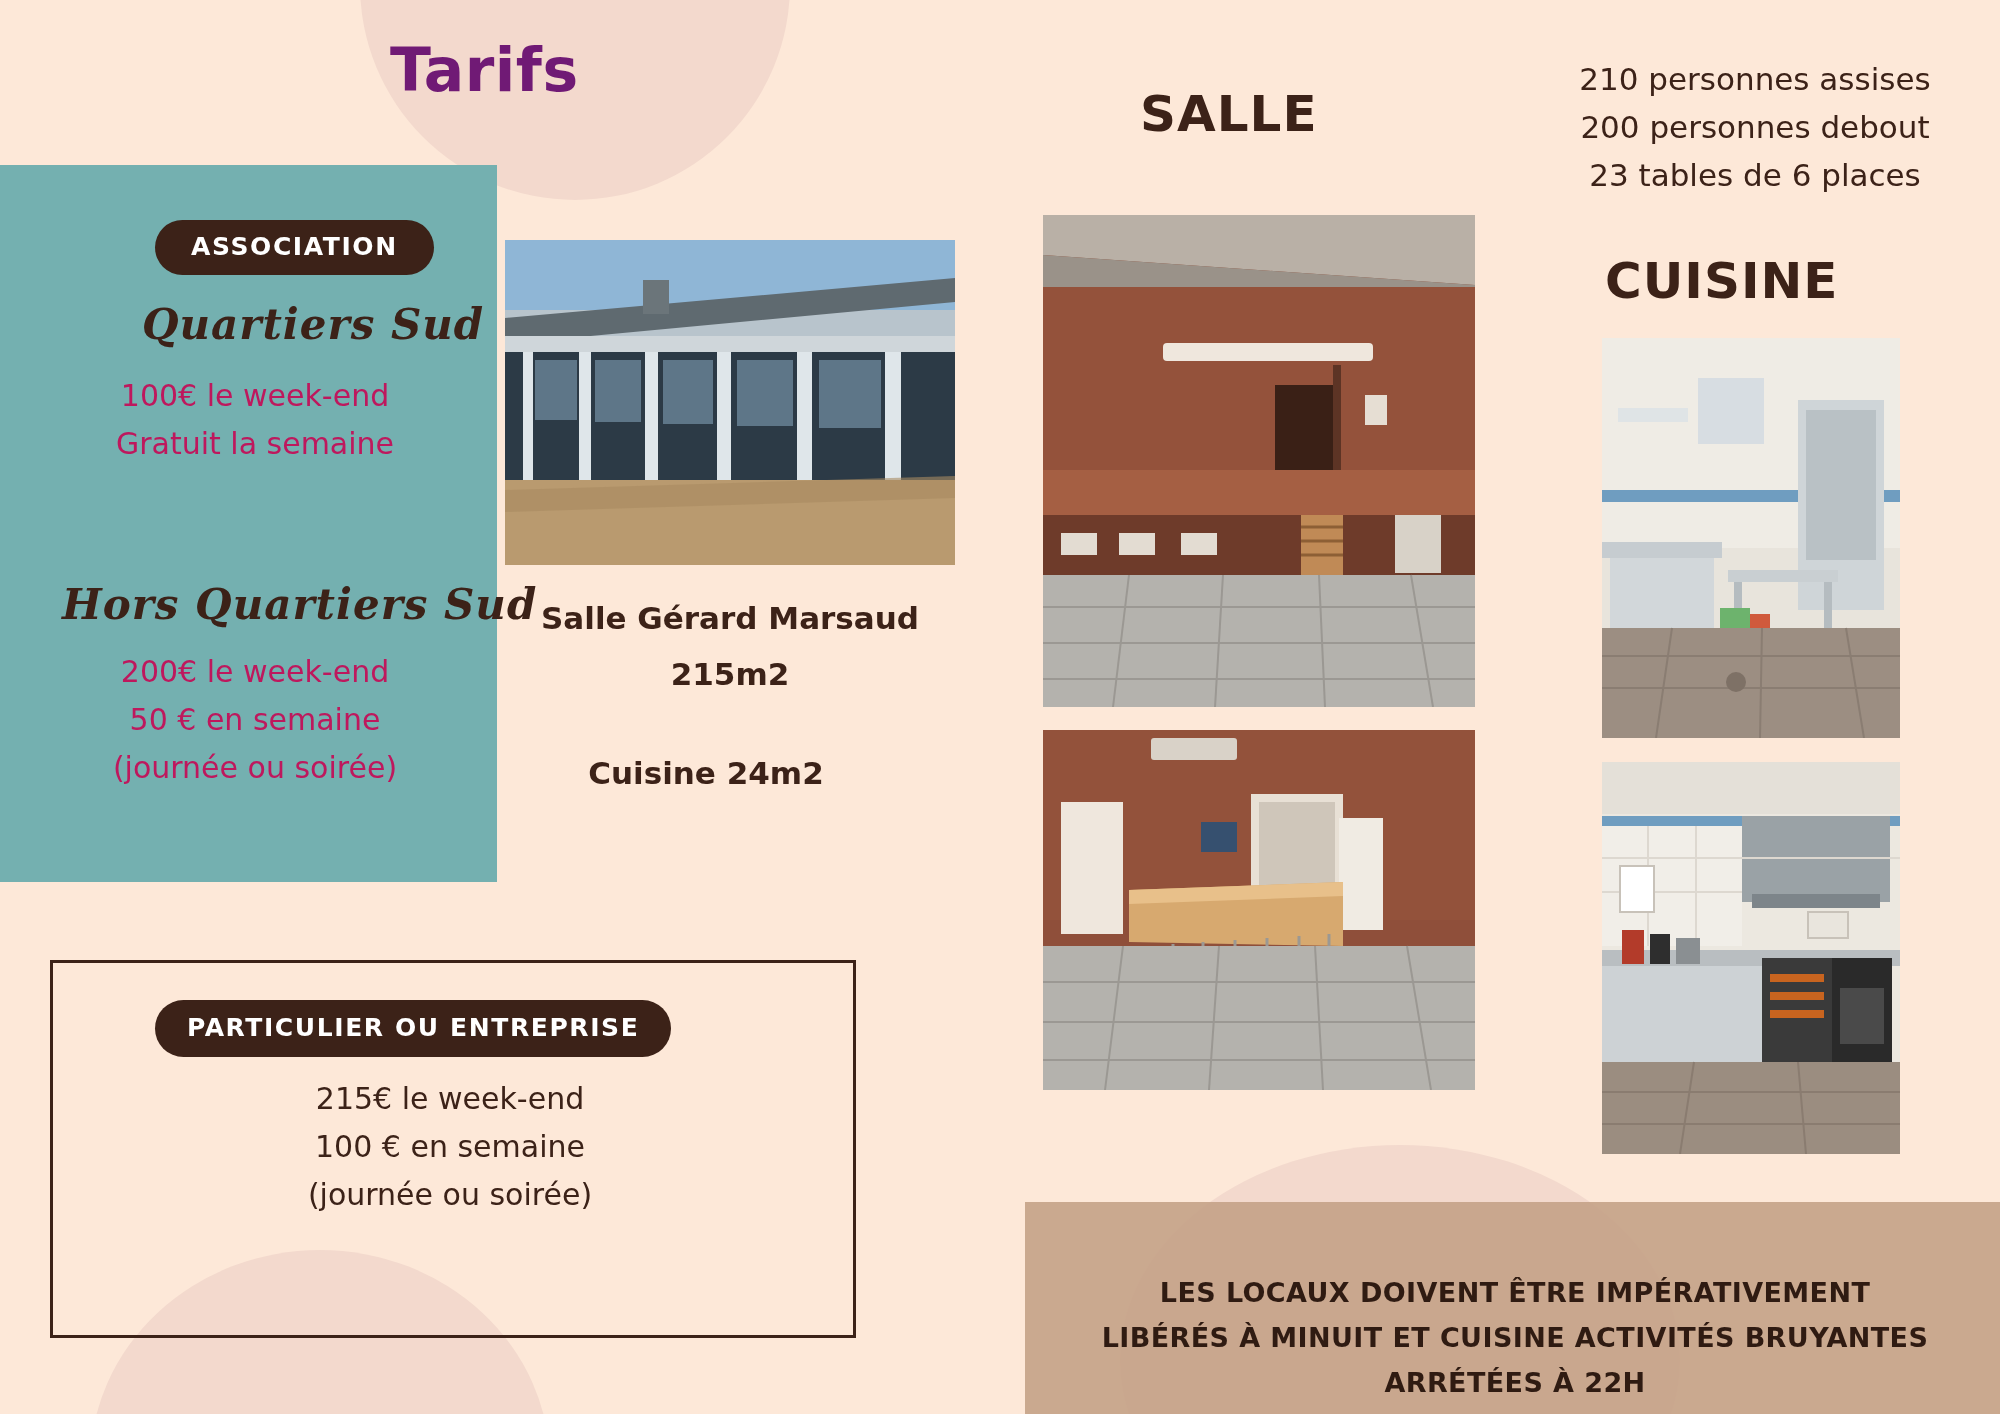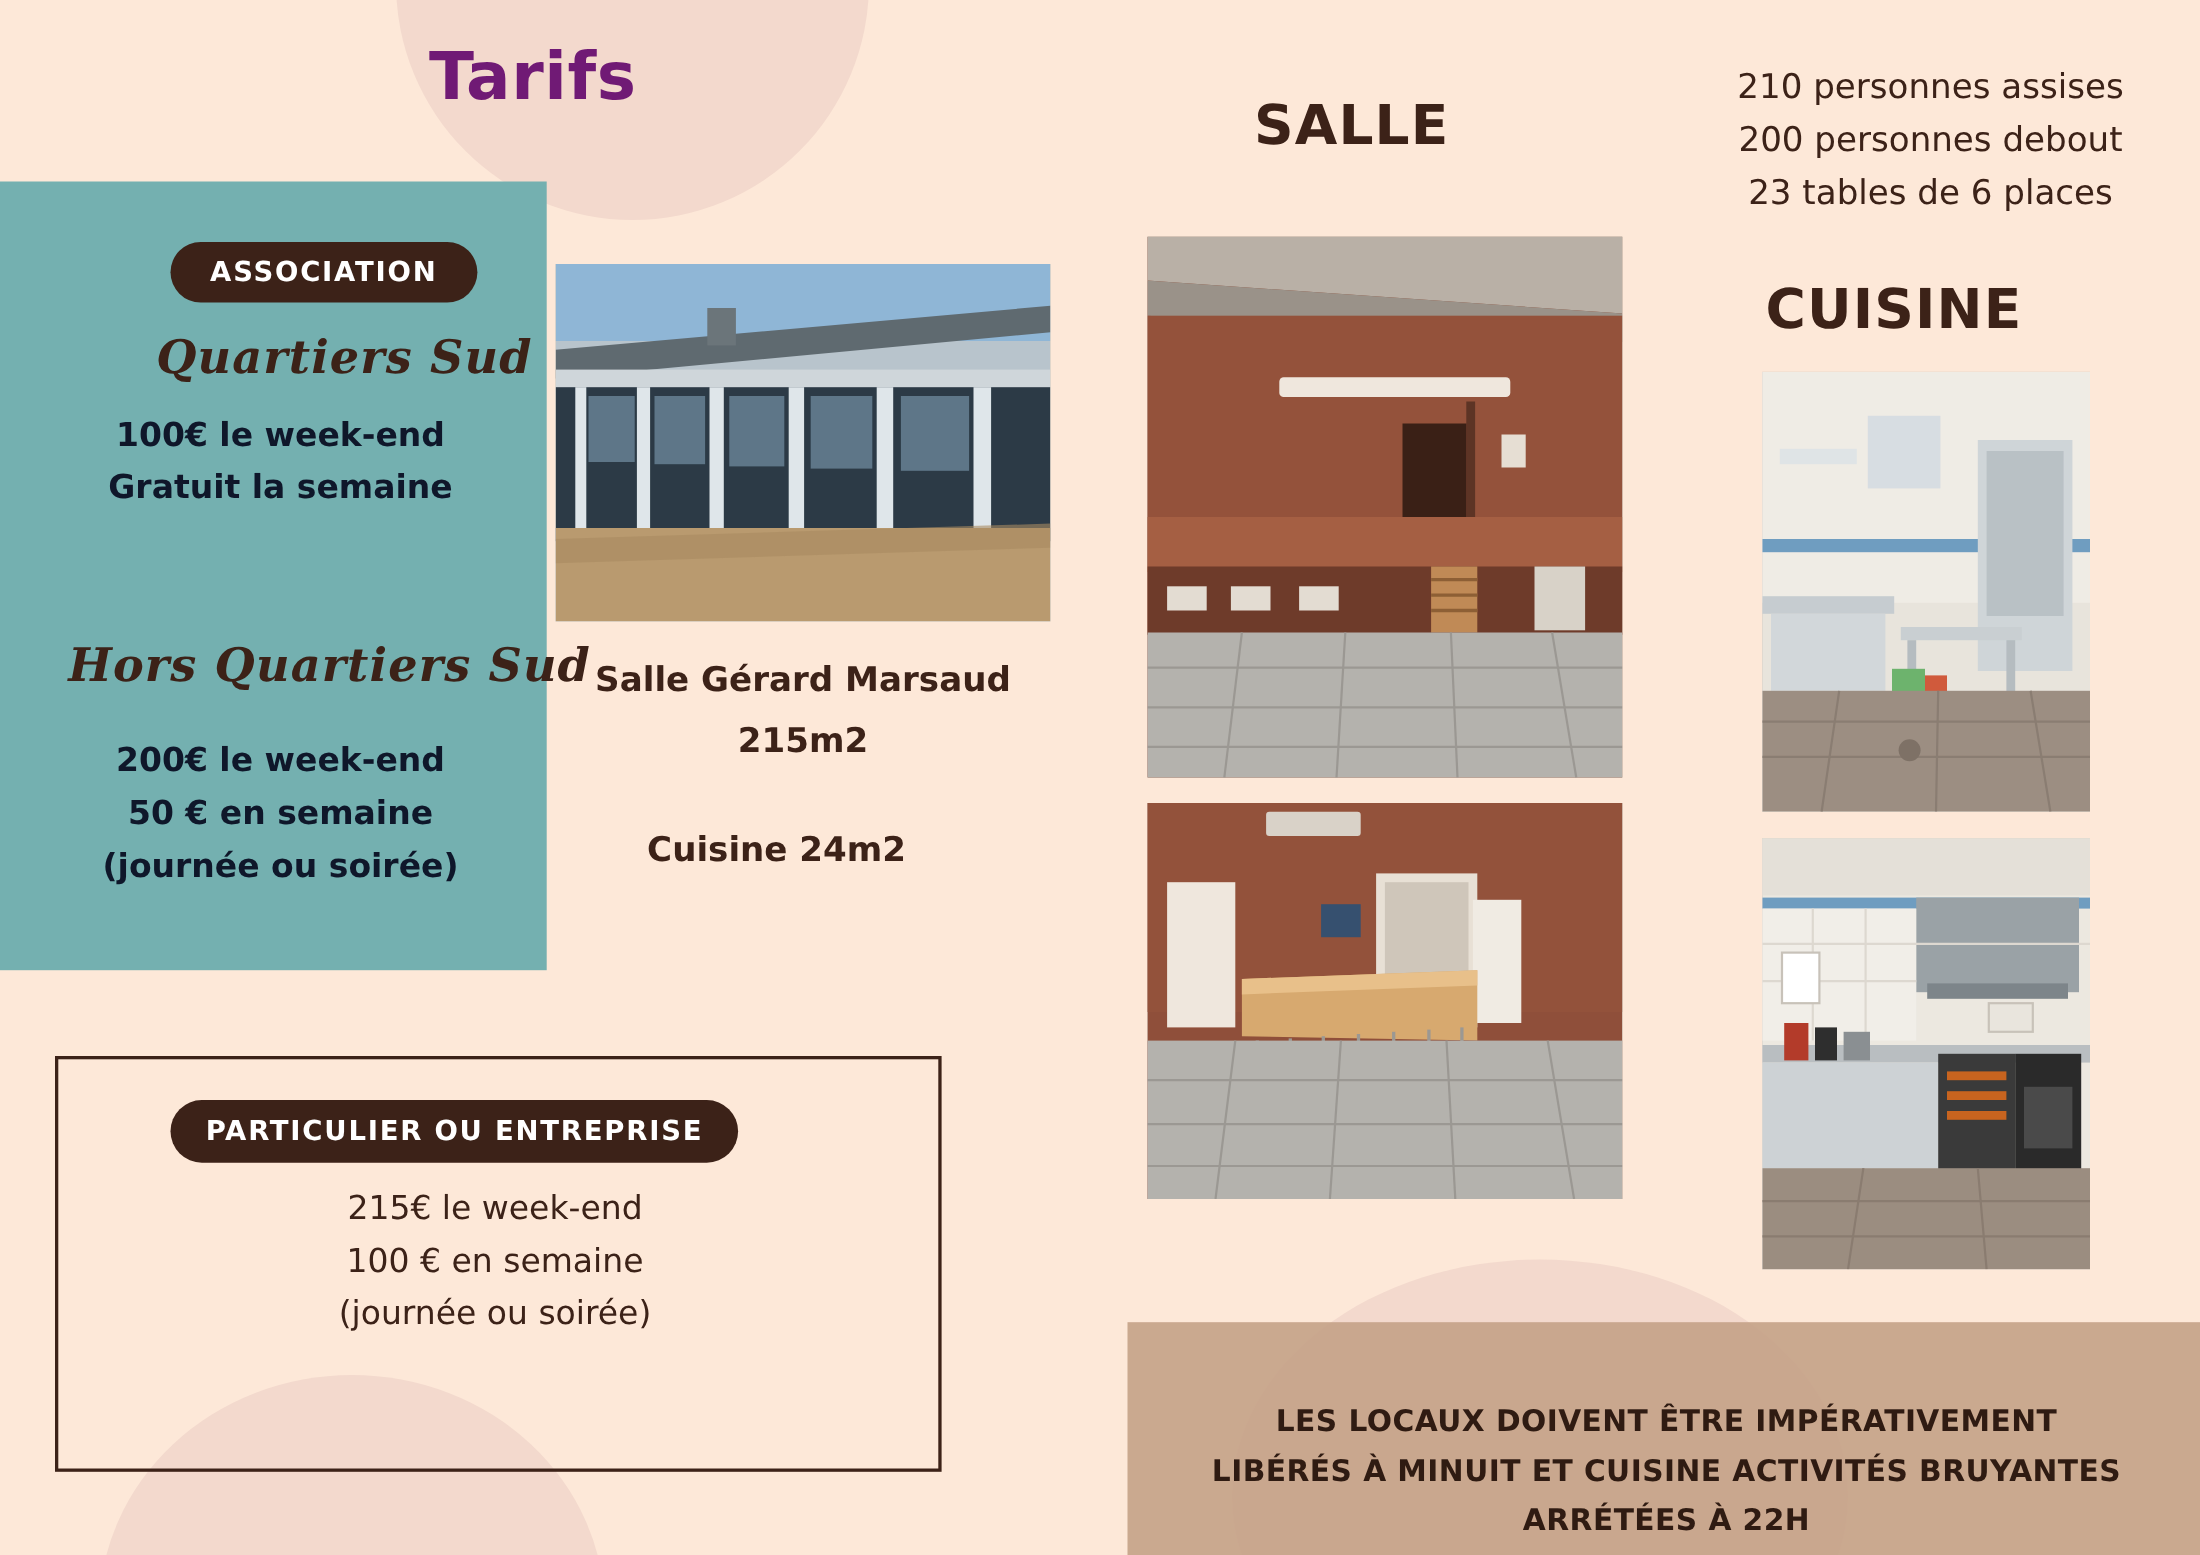--- a/index.html
+++ b/index.html
@@ -96,27 +96,26 @@
     z-index: 4;
     letter-spacing: 1px;
   }
   #quartiers-sud { left: 142px; top: 300px; }
   #hors-quartiers-sud { left: 62px; top: 580px; }
 
   .body-lines {
     position: absolute;
     font-size: 30px;
     line-height: 48px;
-    color: #0f172a;
-    z-index: 4;
-    text-align: center;
-    font-weight: bold;
+    color: #be185d;
+    z-index: 4;
+    text-align: center;
   }
   #assoc-lines { left: 60px; top: 372px; width: 390px; }
-  #hors-lines  { left: 60px; top: 668px; width: 390px; }
+  #hors-lines  { left: 60px; top: 648px; width: 390px; }
 
   #particulier-box {
     position: absolute;
     left: 50px; top: 960px;
     width: 800px; height: 372px;
     border: 3px solid #3c2218;
     background: transparent;
     z-index: 2;
   }
   #particulier-lines {

